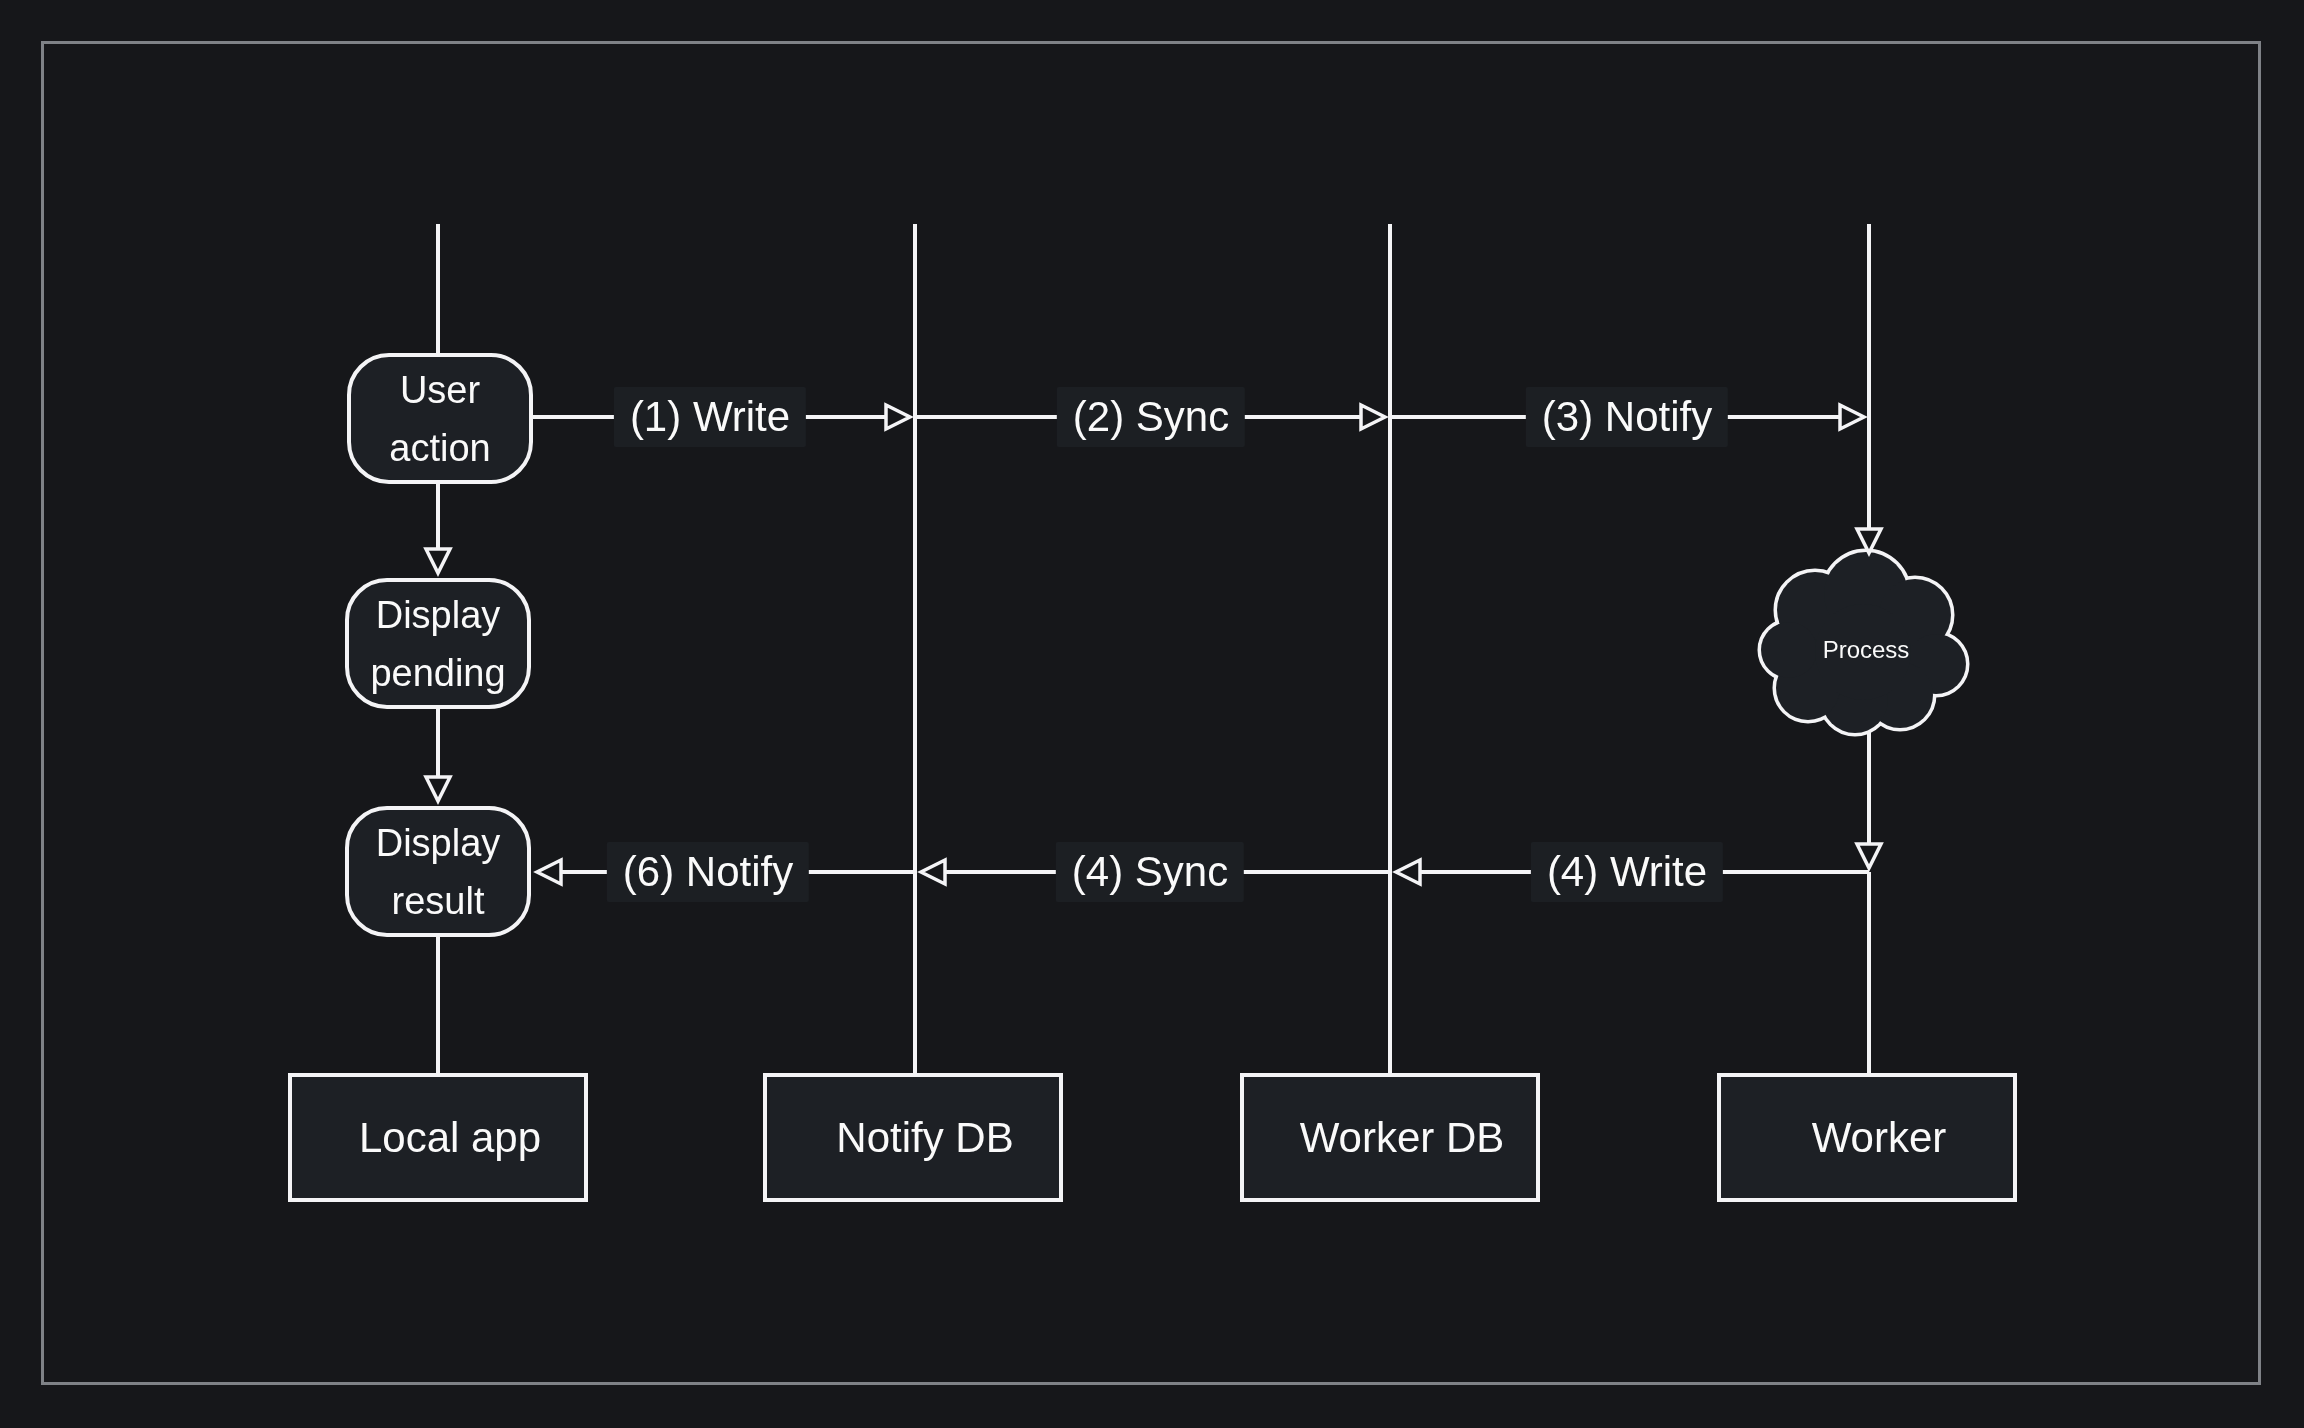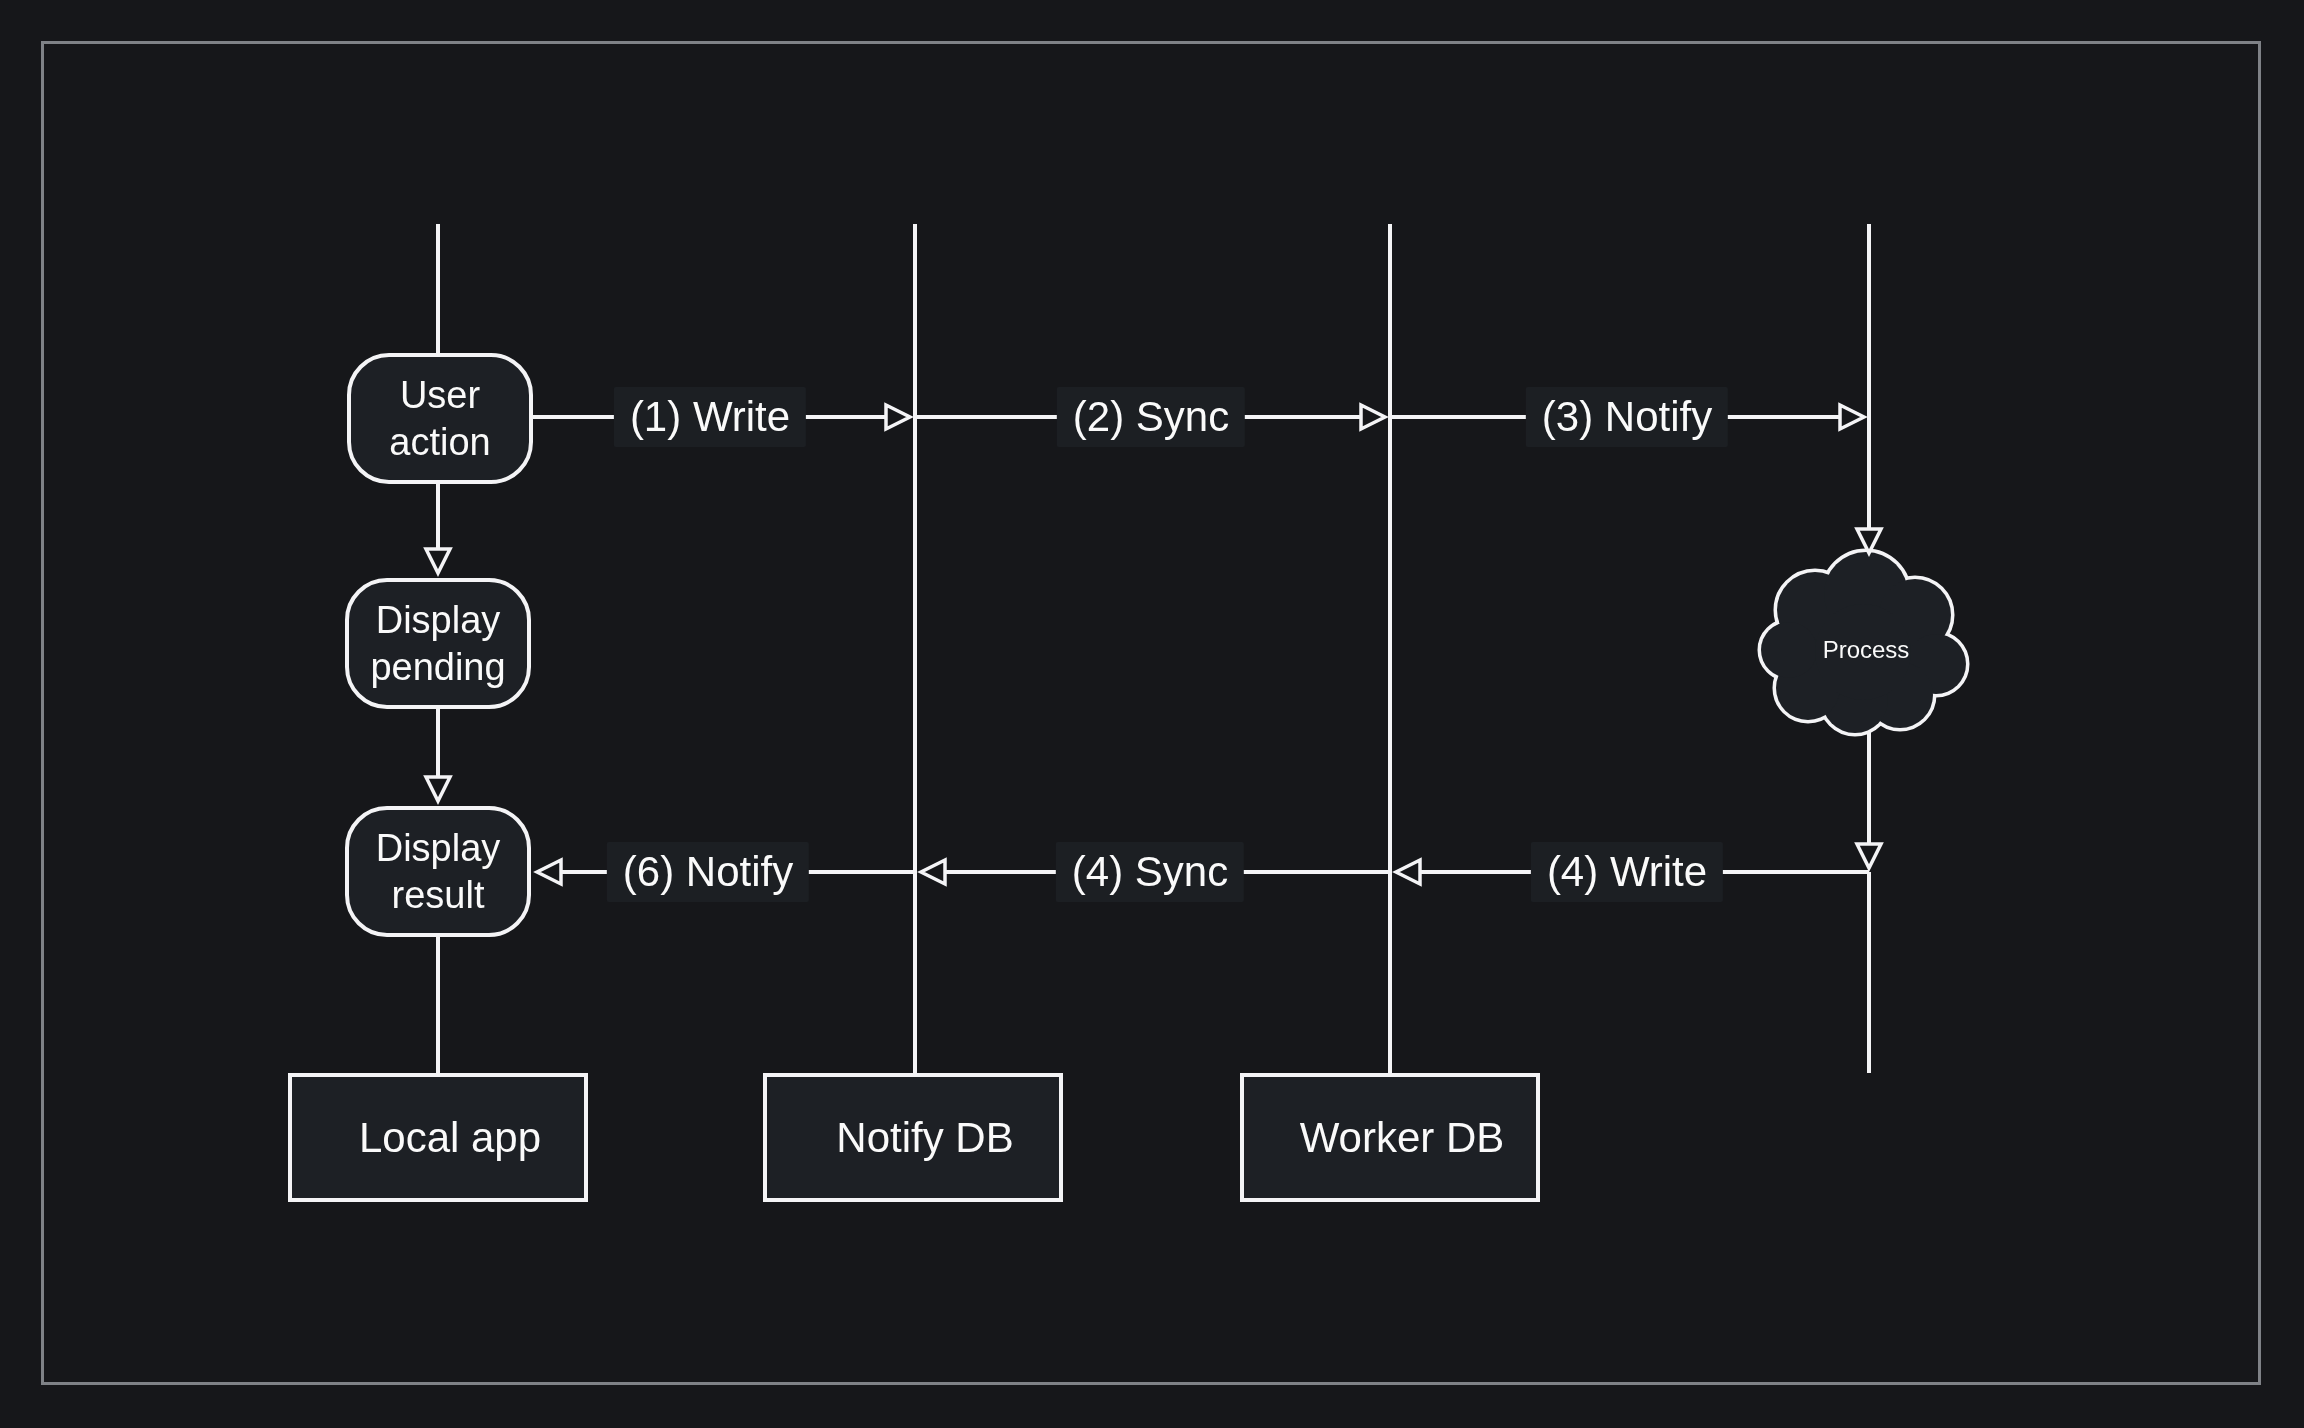--- a/index.html
+++ b/index.html
@@ -32,21 +32,21 @@
   .cloud-stroke circle{fill:var(--panel-fill);stroke:var(--stroke);stroke-width:7;}
   .cloud-fill circle{fill:var(--panel-fill);stroke:none;}
   .node{
     position:absolute;width:186px;height:131px;
     background:var(--panel-fill);
     border:4px solid var(--stroke);
     border-radius:42px;
     box-sizing:border-box;
     display:flex;align-items:center;justify-content:center;
     text-align:center;
-    font-size:38px;line-height:47px;
+    font-size:38px;line-height:58px;
   }
   .node span{white-space:pre-line;}
   .lane-box{
     position:absolute;top:1073px;width:300px;height:129px;
     background:var(--panel-fill);
     border:4px solid var(--stroke);
     box-sizing:border-box;
     display:flex;align-items:center;justify-content:center;
     font-size:42px;
     padding-left:24px;
@@ -159,14 +159,17 @@
 
   <div class="lane-box" style="left:288px;">
     <span>Local app</span>
   </div>
   <div class="lane-box" style="left:763px;">
     <span>Notify DB</span>
   </div>
   <div class="lane-box" style="left:1240px;">
     <span>Worker DB</span>
   </div>
+  <div class="lane-box" style="left:1717px;">
+    <span>Worker</span>
+  </div>
 
 </div>
 
 </body></html>

